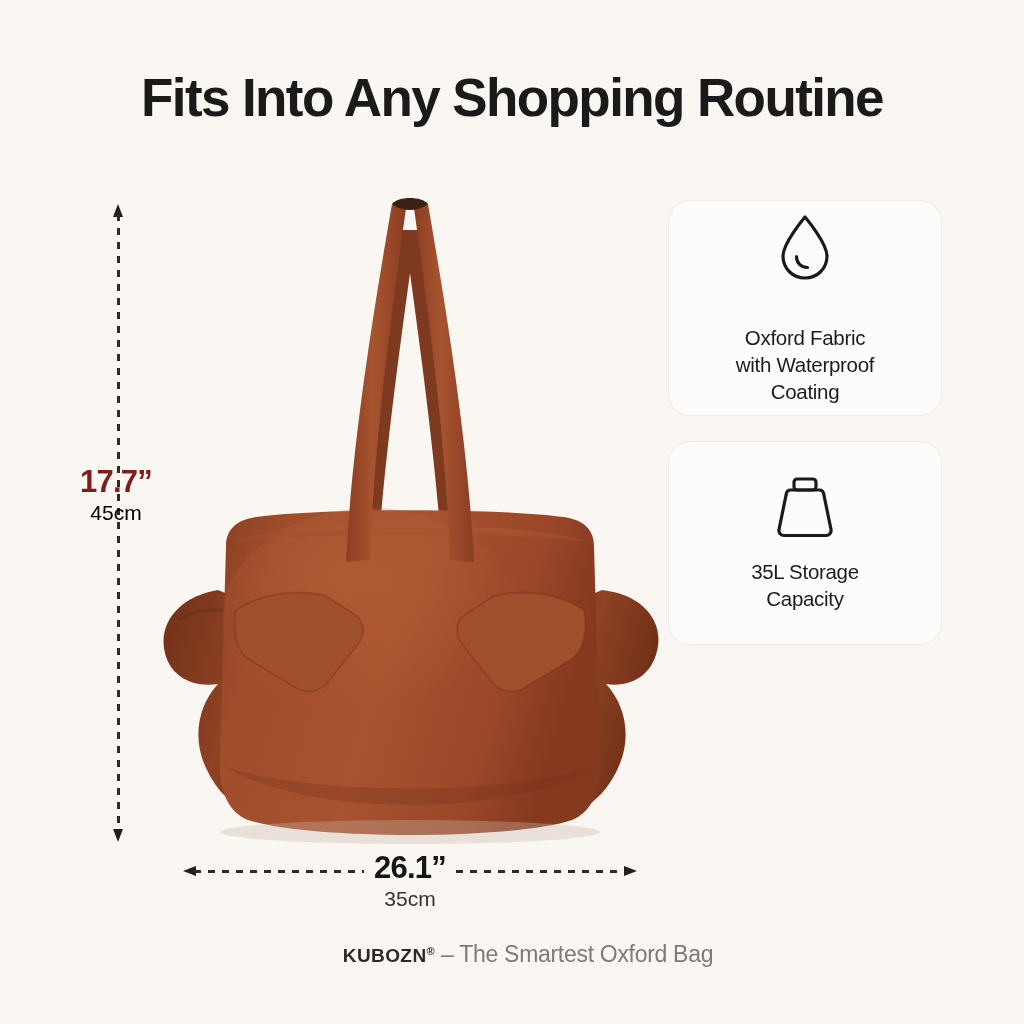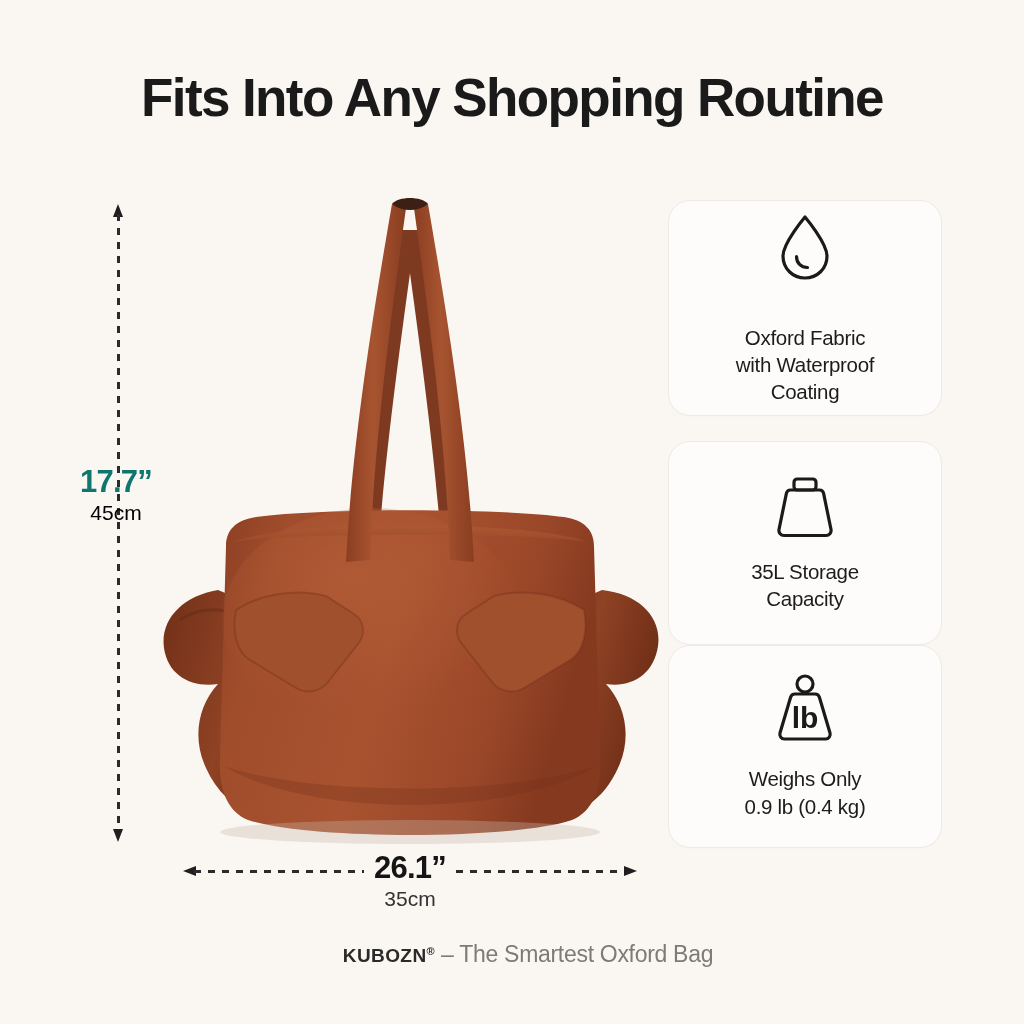--- a/index.html
+++ b/index.html
@@ -65,21 +65,21 @@
     border-top:13px solid #1f1f1f;
   }
 
   .dim-v-label {
     position:absolute;
     left:46px; top:466px;
     width:140px;
     text-align:center;
   }
   .dim-v-label .big {
-    font-size:31px; font-weight:bold; color:#0f766e;
+    font-size:31px; font-weight:bold; color:#7f1d1d;
     letter-spacing:-0.8px; line-height:1.05;
   }
   .dim-v-label .small {
     font-size:21px; color:#000000; margin-top:2px; line-height:1.1;
   }
 
   .dim-h {
     position:absolute;
     left:183px; top:866px;
     width:454px; height:12px;
@@ -301,36 +301,20 @@
                    C 14.8 61.5 12.4 58.6 13 55.5 L 20.4 19.4
                    C 20.8 17.4 22.5 16 24.5 16 Z" stroke="#1a1a1a" stroke-width="3.2" stroke-linejoin="round"></path>
         </svg>
       </div>
       <div class="card-text">
         <div>35L Storage</div>
         <div>Capacity</div>
       </div>
     </div>
 
-    <div class="card card-3">
-      <div class="card-icon">
-        <svg width="80" height="78" viewBox="0 0 80 78" fill="none" xmlns="http://www.w3.org/2000/svg">
-          <circle cx="40" cy="11" r="8" stroke="#1a1a1a" stroke-width="3.2"></circle>
-          <path d="M30 21 L 50 21 C 52 21 53.8 22.3 54.4 24.2 L 65 60
-                   C 65.9 63 63.7 66 60.6 66 L 19.4 66
-                   C 16.3 66 14.1 63 15 60 L 25.6 24.2
-                   C 26.2 22.3 28 21 30 21 Z" stroke="#1a1a1a" stroke-width="3.2" stroke-linejoin="round"></path>
-          <text x="40" y="55" text-anchor="middle" font-family="Liberation Sans, sans-serif" font-size="30" font-weight="bold" fill="#1a1a1a">lb</text>
-        </svg>
-      </div>
-      <div class="card-text">
-        <div>Weighs Only</div>
-        <div>0.9 lb (0.4 kg)</div>
-      </div>
-    </div>
 
   </div>
 
   <div class="footer">
     <span class="brand"><span>KUBOZN</span><sup>®</sup></span><span class="tag"> – The Smartest Oxford Bag</span>
   </div>
 
 </div>
 
 </body></html>

